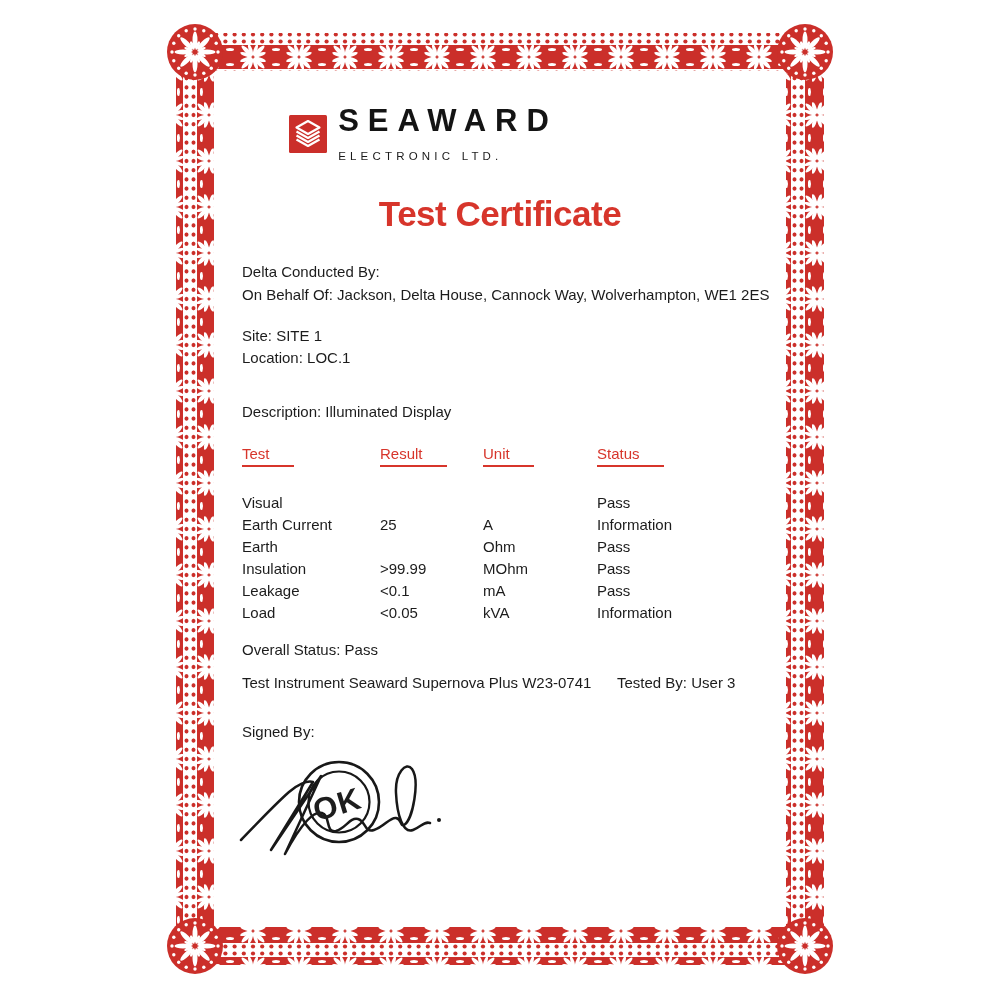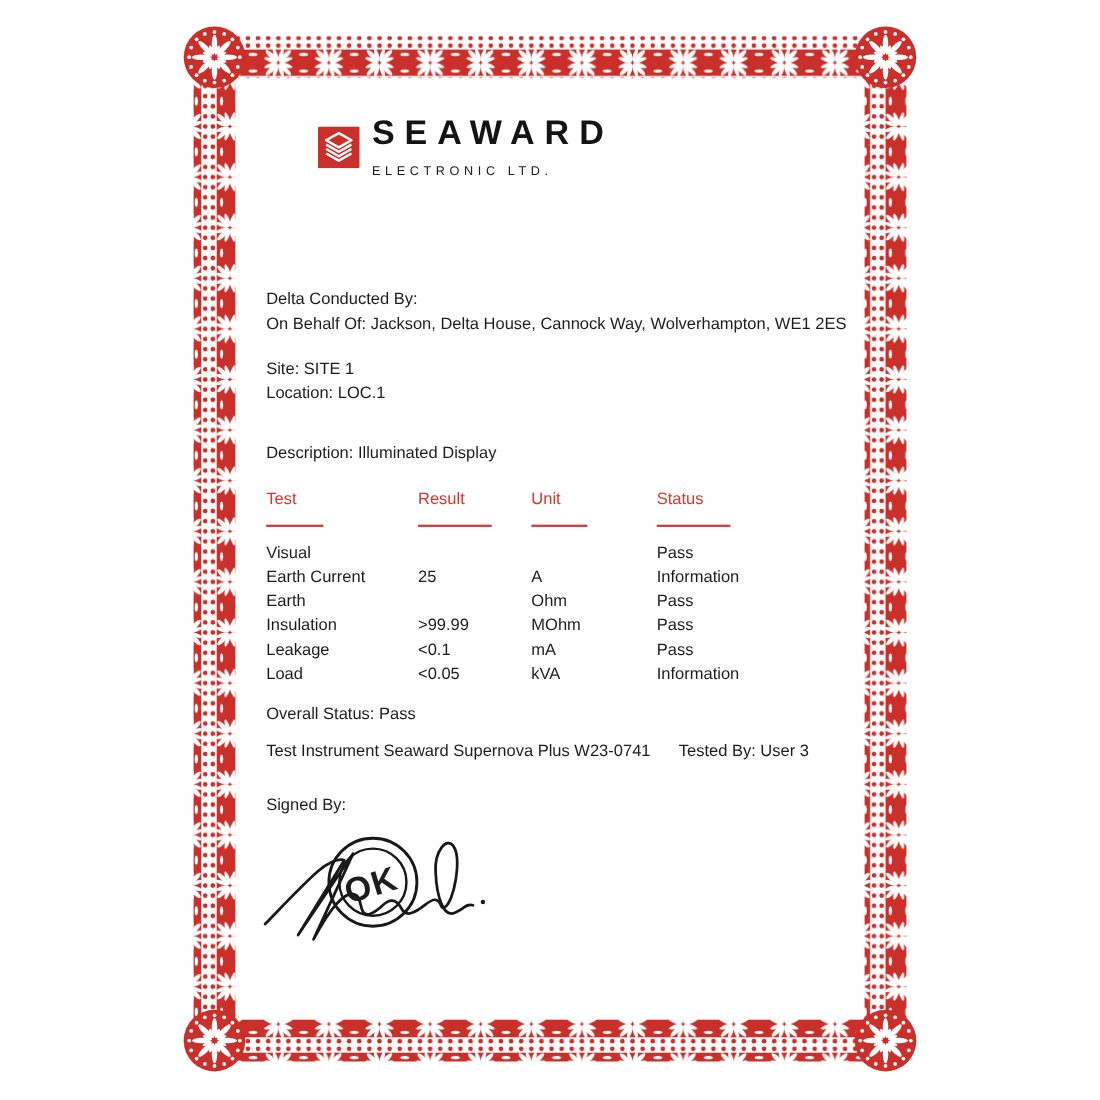--- a/index.html
+++ b/index.html
@@ -24,21 +24,21 @@
   .l-location{left:242px;top:348px;}
   .l-desc{left:242px;top:402px;}
   .l-testcode{left:503px;top:402px;}
   .l-overall{left:242px;top:640px;}
   .l-instrument{left:242px;top:673px;}
   .l-testedby{left:617px;top:673px;}
   .l-signed{left:242px;top:722px;}
   
   .thead{position:absolute;left:242px;top:445px;display:grid;grid-template-columns:138px 103px 114px 170px;}
   .thead .th span{display:inline-block;color:#d7352b;font-size:15px;font-weight:400;
-    border-bottom:2px solid #d7352b;padding-bottom:15px;padding-right:24px;}
+    border-bottom:2px solid #d7352b;padding-bottom:3px;padding-right:24px;}
   .tbody{position:absolute;left:242px;top:492px;}
   .trow{display:grid;grid-template-columns:138px 103px 114px 170px;height:22px;line-height:22px;font-size:15px;}
   .sig-svg{position:absolute;left:233px;top:742px;}
 </style>
 </head>
 <body>
 
 <div class="page">
 
   <svg class="border-svg" width="1000" height="1000" viewBox="0 0 1000 1000">
@@ -248,20 +248,21 @@
         <path d="M7.5,20.5 L19,27 L30.5,20.5"></path>
         <path d="M7.5,24.5 L19,31 L30.5,24.5"></path>
       </g>
     </svg>
     <div class="logo-text">
       <div class="brand">SEAWARD</div>
       <div class="brand-sub">ELECTRONIC LTD.</div>
     </div>
   </header>
 
+  <h1 class="title">Test Certificate</h1>
 
   <div class="line l-conducted">Delta Conducted By:</div>
   <div class="line l-behalf">On Behalf Of: Jackson, Delta House, Cannock Way, Wolverhampton, WE1 2ES</div>
   <div class="line l-site">Site: SITE 1</div>
   <div class="line l-location">Location: LOC.1</div>
 
   <div class="line l-desc">Description: Illuminated Display</div>
 
   <div class="thead">
     <div class="th"><span>Test</span></div>

